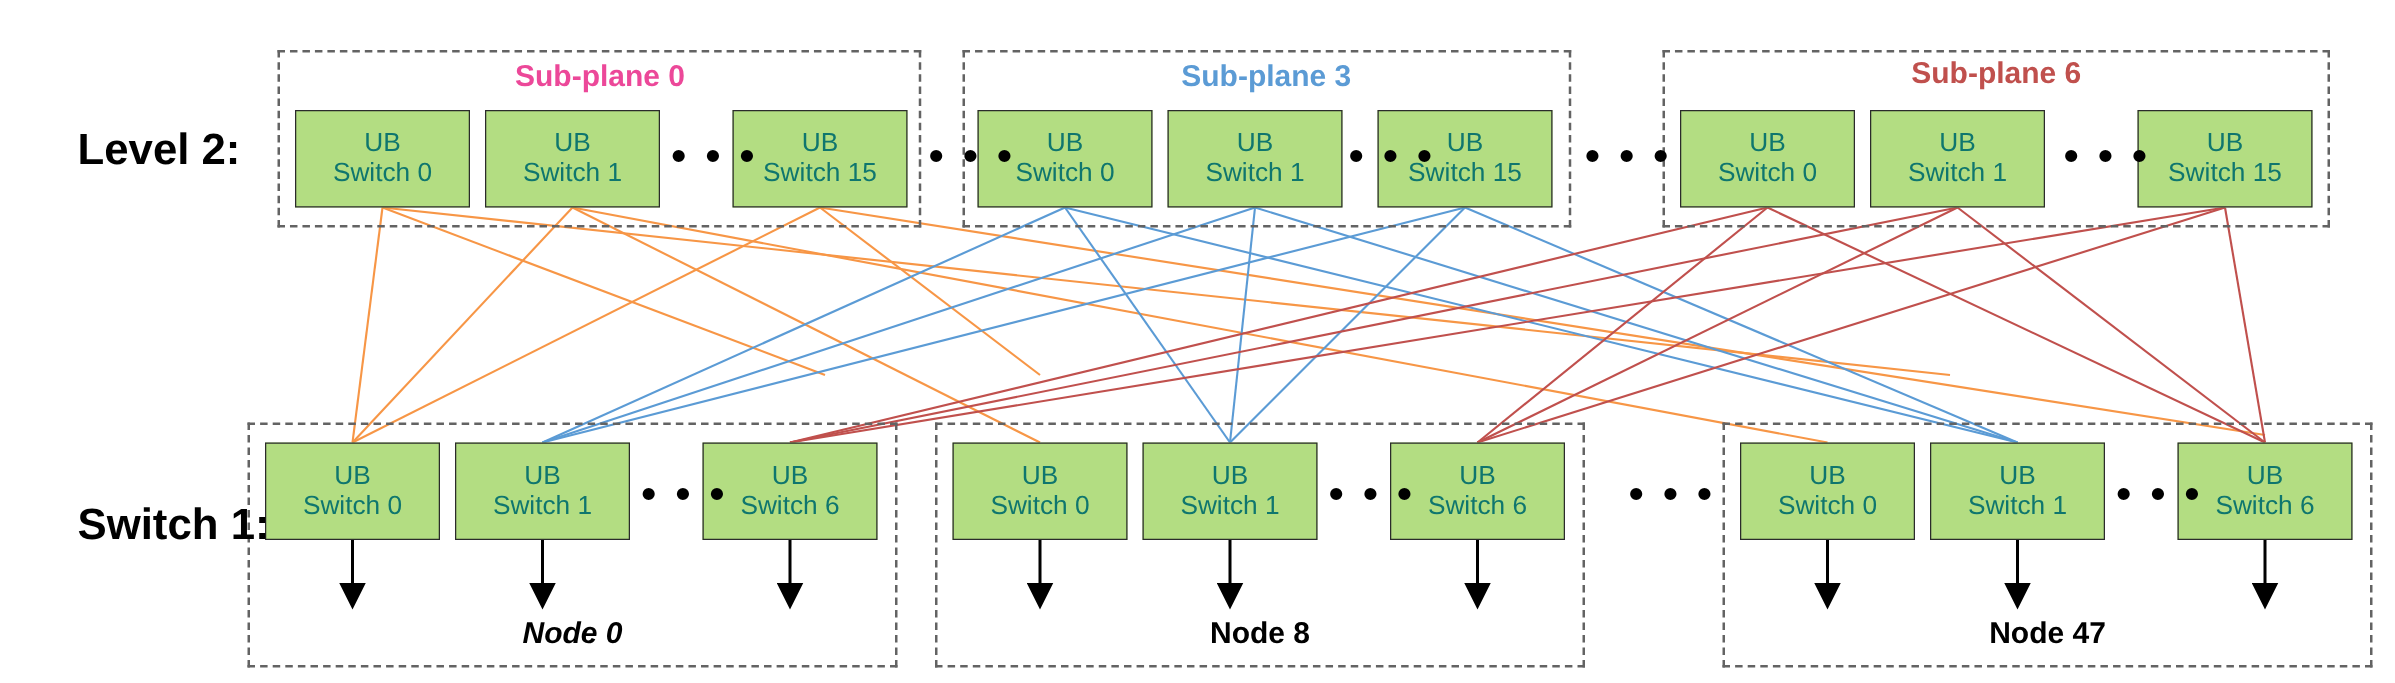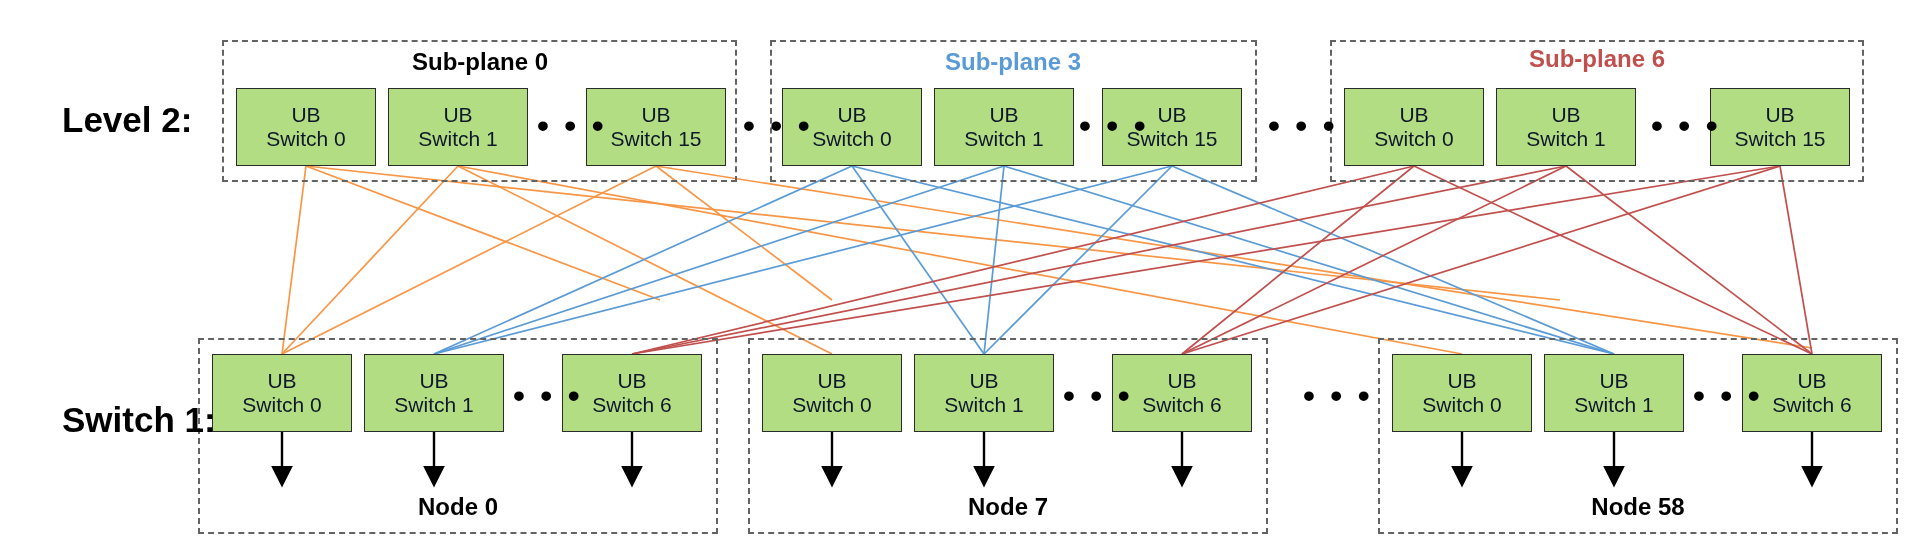--- a/index.html
+++ b/index.html
@@ -53,21 +53,21 @@
     box-sizing: border-box;
     z-index: 3;
     display: flex;
     flex-direction: column;
     align-items: center;
     justify-content: center;
     line-height: 1.12;
   }
   .sw-line {
     font-size: 21px;
-    color: #0f172a;
+    color: #0f766e;
     white-space: nowrap;
   }
   .ellipsis {
     position: absolute;
     font-size: 34px;
     font-weight: bold;
     color: #000000;
     letter-spacing: 3px;
     z-index: 3;
     white-space: nowrap;
@@ -133,21 +133,21 @@
         <line x1="1614" y1="432" x2="1614" y2="478" stroke="#000000" stroke-width="2.4" marker-end="url(#arrowhead)"></line>
         <line x1="1812" y1="432" x2="1812" y2="478" stroke="#000000" stroke-width="2.4" marker-end="url(#arrowhead)"></line>
       </g>
   </svg>
 
   <div class="level-label" style="left: 62px; top: 100px;">Level 2:</div>
   <div class="level-label" style="left: 62px; top: 400px;">Switch 1:</div>
 
   <div id="l2-groups">
       <div class="group-box" style="left: 222px; top: 40px; width: 515px; height: 142px;"></div>
-      <div class="group-title" style="color: #000000; left: 480px; top: 48px; transform: translateX(-50%);">Sub-plane 0</div>
+      <div class="group-title" style="color: #ec4899; left: 480px; top: 48px; transform: translateX(-50%);">Sub-plane 0</div>
       <div class="sw-box" style="left: 236px; top: 88px; width: 140px; height: 78px;">
         <div class="sw-line">UB</div>
         <div class="sw-line">Switch 0</div>
       </div>
       <div class="sw-box" style="left: 388px; top: 88px; width: 140px; height: 78px;">
         <div class="sw-line">UB</div>
         <div class="sw-line">Switch 1</div>
       </div>
       <div class="sw-box" style="left: 586px; top: 88px; width: 140px; height: 78px;">
         <div class="sw-line">UB</div>
@@ -195,47 +195,47 @@
       </div>
       <div class="sw-box" style="left: 364px; top: 354px; width: 140px; height: 78px;">
         <div class="sw-line">UB</div>
         <div class="sw-line">Switch 1</div>
       </div>
       <div class="sw-box" style="left: 562px; top: 354px; width: 140px; height: 78px;">
         <div class="sw-line">UB</div>
         <div class="sw-line">Switch 6</div>
       </div>
       <div class="ellipsis" style="left: 513px; top: 378px;">• • •</div>
-      <div class="node-label" style="left: 458px; top: 493px; transform: translateX(-50%);">Node 0</div>
+      <div class="node-label" style="left: 458px; top: 493px; transform: translateX(-50%); font-style: italic;">Node 0</div>
       <div class="group-box" style="left: 748px; top: 338px; width: 520px; height: 196px;"></div>
       <div class="sw-box" style="left: 762px; top: 354px; width: 140px; height: 78px;">
         <div class="sw-line">UB</div>
         <div class="sw-line">Switch 0</div>
       </div>
       <div class="sw-box" style="left: 914px; top: 354px; width: 140px; height: 78px;">
         <div class="sw-line">UB</div>
         <div class="sw-line">Switch 1</div>
       </div>
       <div class="sw-box" style="left: 1112px; top: 354px; width: 140px; height: 78px;">
         <div class="sw-line">UB</div>
         <div class="sw-line">Switch 6</div>
       </div>
       <div class="ellipsis" style="left: 1063px; top: 378px;">• • •</div>
-      <div class="node-label" style="left: 1008px; top: 493px; transform: translateX(-50%);">Node 7</div>
+      <div class="node-label" style="left: 1008px; top: 493px; transform: translateX(-50%);">Node 8</div>
       <div class="group-box" style="left: 1378px; top: 338px; width: 520px; height: 196px;"></div>
       <div class="sw-box" style="left: 1392px; top: 354px; width: 140px; height: 78px;">
         <div class="sw-line">UB</div>
         <div class="sw-line">Switch 0</div>
       </div>
       <div class="sw-box" style="left: 1544px; top: 354px; width: 140px; height: 78px;">
         <div class="sw-line">UB</div>
         <div class="sw-line">Switch 1</div>
       </div>
       <div class="sw-box" style="left: 1742px; top: 354px; width: 140px; height: 78px;">
         <div class="sw-line">UB</div>
         <div class="sw-line">Switch 6</div>
       </div>
       <div class="ellipsis" style="left: 1693px; top: 378px;">• • •</div>
-      <div class="node-label" style="left: 1638px; top: 493px; transform: translateX(-50%);">Node 58</div>
+      <div class="node-label" style="left: 1638px; top: 493px; transform: translateX(-50%);">Node 47</div>
       <div class="ellipsis" style="left: 1303px; top: 378px;">• • •</div>
     </div>
 
 </div>
 
 </body></html>

